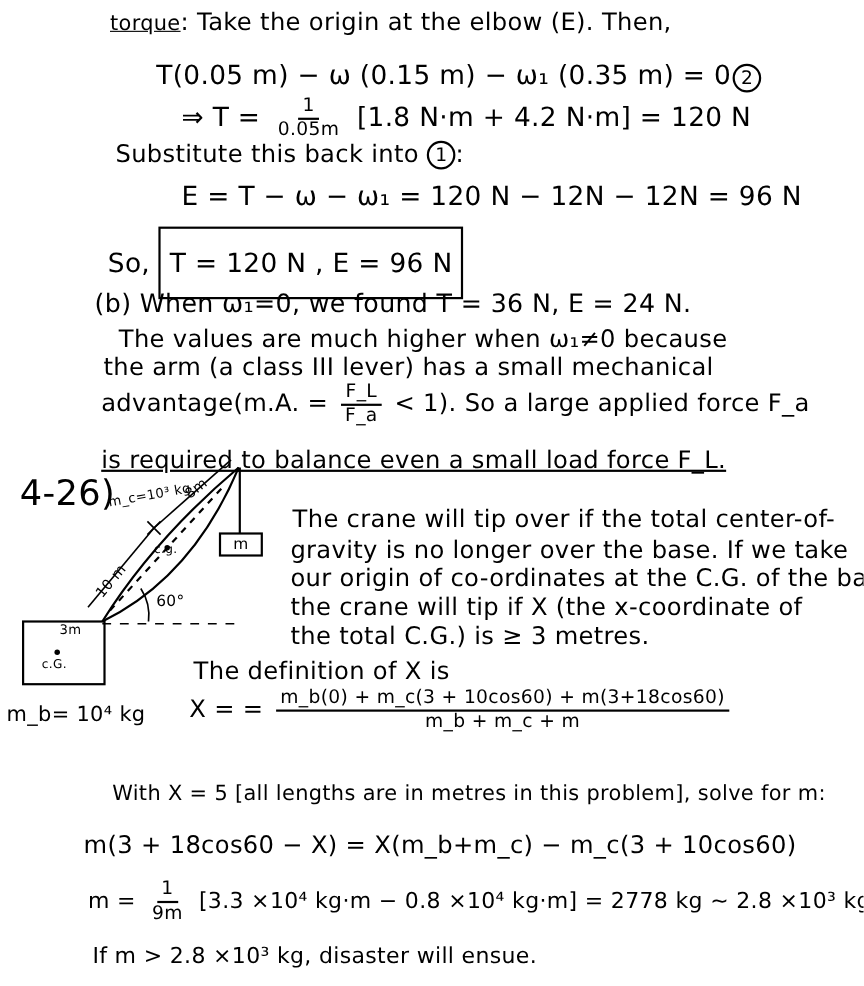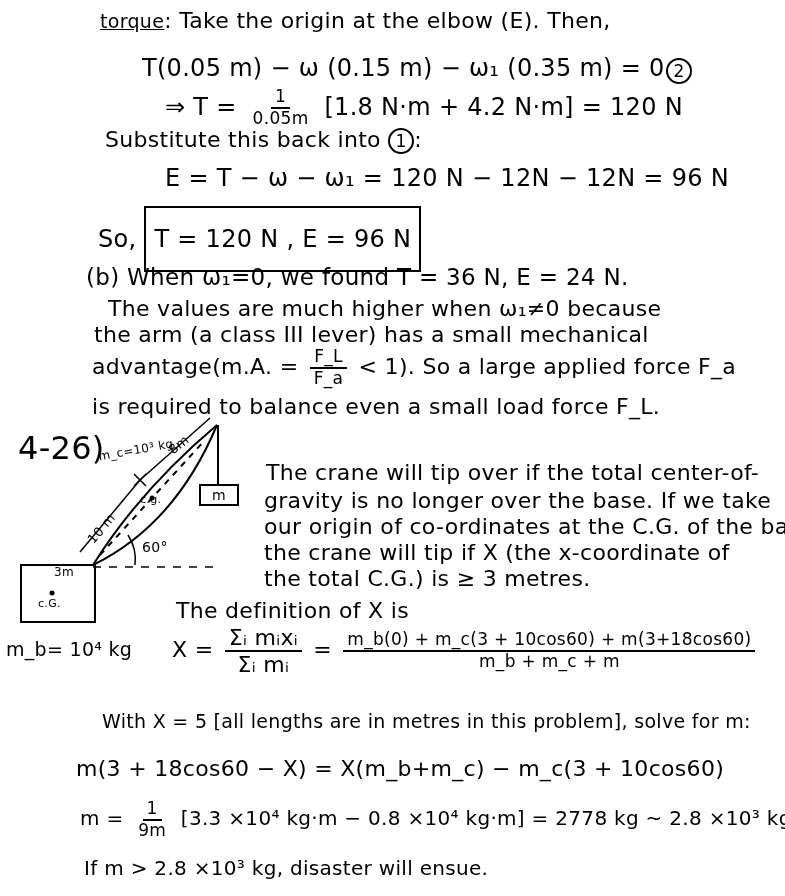--- a/index.html
+++ b/index.html
@@ -56,21 +56,21 @@
 <div class="ln" style="left:108px;top:298px;">The values are much higher when ω₁≠0 because</div>
 <div class="ln" style="left:94px;top:324px;">the arm (a class III lever) has a small mechanical</div>
 <div class="ln" style="left:92px;top:348px;">
   <span>advantage(m.A. =</span>
   <span class="frac frac-sm">
     <span class="num">F_L</span>
     <span class="den">F_a</span>
   </span>
   <span>&lt; 1). So a large applied force F_a</span>
 </div>
-<div class="ln" style="left:92px;top:396px;">is required to balance even a small load force F_L.</div>
+<div class="ln" style="left:92px;top:408px;text-decoration:underline;">is required to balance even a small load force F_L.</div>
 
 <div class="ln" style="left:18px;top:432px;font-size:32px;">4-26)</div>
 
 <svg style="position:absolute;left:0;top:410px;" width="260" height="270">
 
   <g stroke="#000" stroke-width="2" fill="none">
     <path d="M93 155 Q140 80 217 15"></path>
     <path d="M93 155 Q175 115 217 15"></path>
     <path d="M100 145 L205 30" stroke-dasharray="6 6"></path>
   </g>
@@ -105,24 +105,20 @@
 <div class="ln" style="left:266px;top:462px;">The crane will tip over if the total center-of-</div>
 <div class="ln" style="left:264px;top:490px;">gravity is no longer over the base. If we take</div>
 <div class="ln" style="left:264px;top:516px;">our origin of co-ordinates at the C.G. of the base,</div>
 <div class="ln" style="left:264px;top:542px;">the crane will tip if X (the x-coordinate of</div>
 <div class="ln" style="left:264px;top:568px;">the total C.G.) is ≥ 3 metres.</div>
 
 <div class="ln" style="left:176px;top:600px;">The definition of X is</div>
 
 <div class="ln" style="left:172px;top:626px;font-size:22px;">
   <span>X =</span>
-  <span class="frac">
-    <span class="num">Σᵢ mᵢxᵢ</span>
-    <span class="den">Σᵢ mᵢ</span>
-  </span>
   <span>=</span>
   <span class="frac" style="font-size:17px;">
     <span class="num">m_b(0) + m_c(3 + 10cos60) + m(3+18cos60)</span>
     <span class="den">m_b + m_c + m</span>
   </span>
 </div>
 
 <div class="ln" style="left:102px;top:712px;font-size:19px;">With X = 5 [all lengths are in metres in this problem], solve for m:</div>
 
 <div class="ln" style="left:76px;top:758px;">m(3 + 18cos60 − X) = X(m_b+m_c) − m_c(3 + 10cos60)</div>

